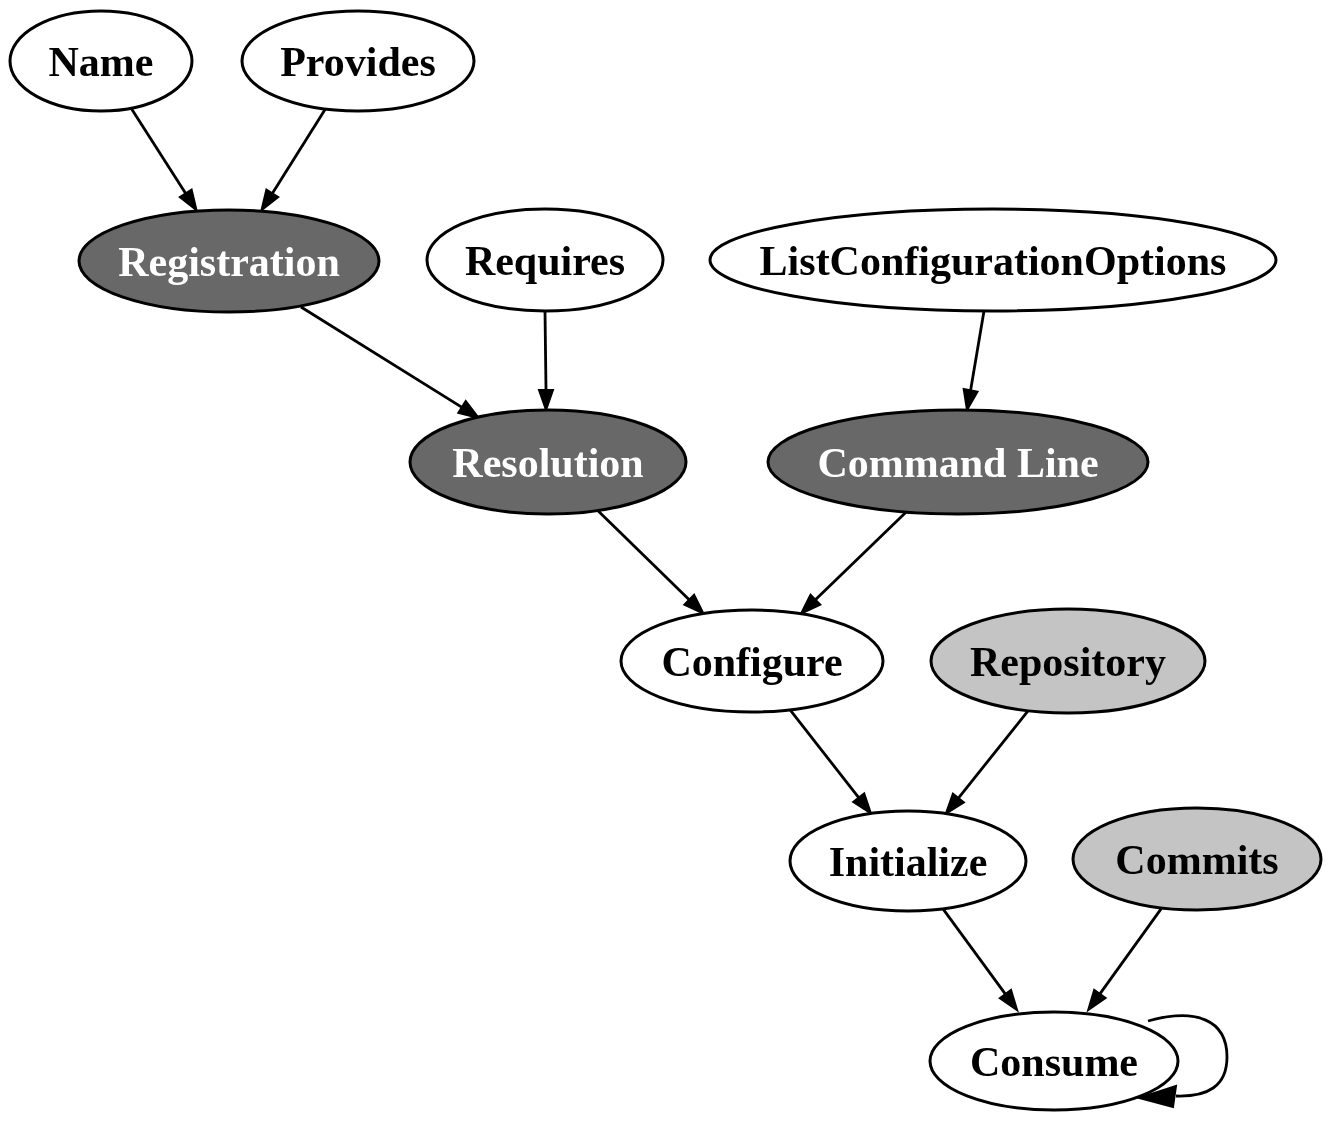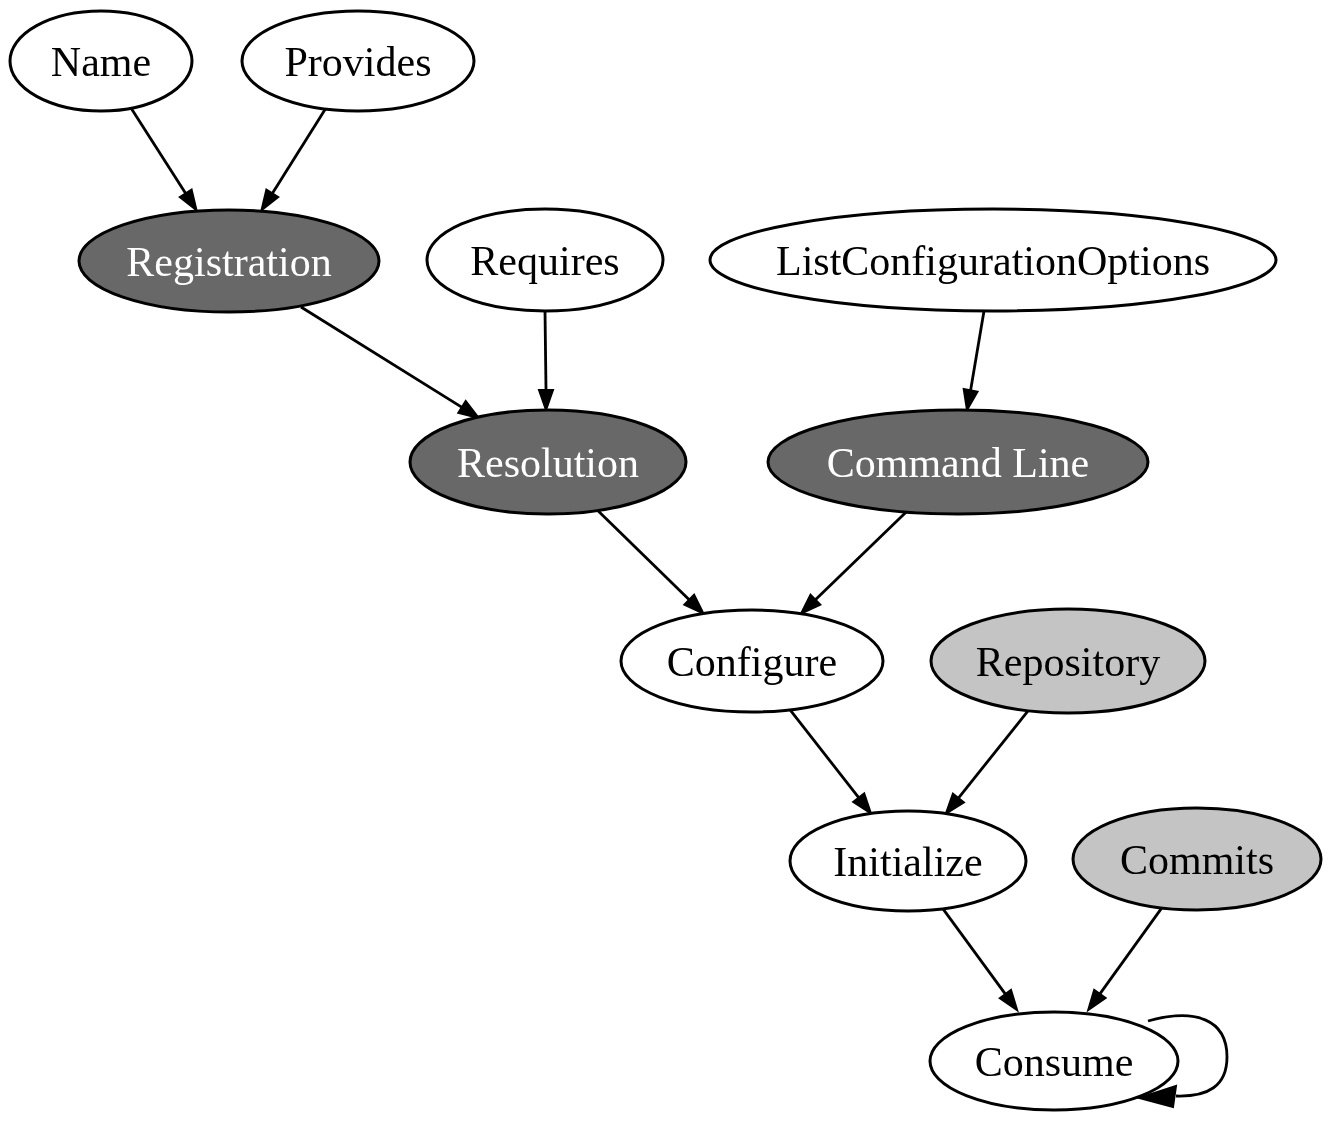--- a/index.html
+++ b/index.html
@@ -1,16 +1,16 @@
 <!DOCTYPE html>
 <html><head>
 <meta charset="utf-8">
 <style>
   html,body{margin:0;padding:0;background:#ffffff;}
-  .stage{width:1332px;height:1122px;position:relative;background:#ffffff;}
+  .stage{width:1332px;height:1122px;position:relative;background:#ffffff;font-weight:bold;}
   svg{display:block;}
   .node-ellipse{stroke:#000000;stroke-width:3;}
   .node-label{
     font-family:"Liberation Serif","DejaVu Serif",serif;
     font-size:42px;
     text-anchor:middle;
   }
   .edge-line{fill:none;stroke:#000000;stroke-width:2.8;}
   .edge-arrowhead{fill:#000000;stroke:#000000;stroke-width:2;stroke-linejoin:miter;}
 </style>

